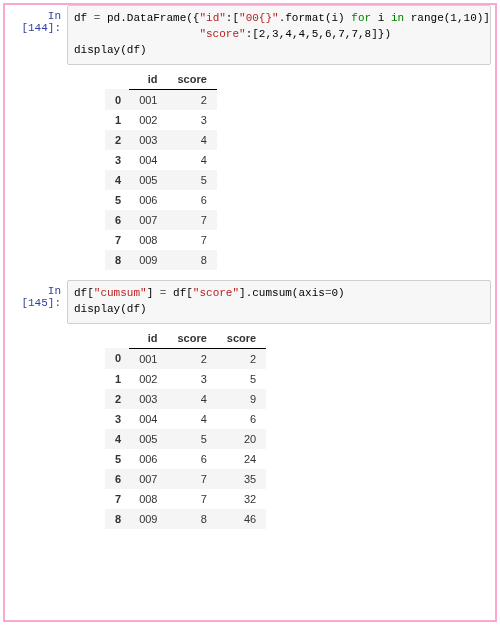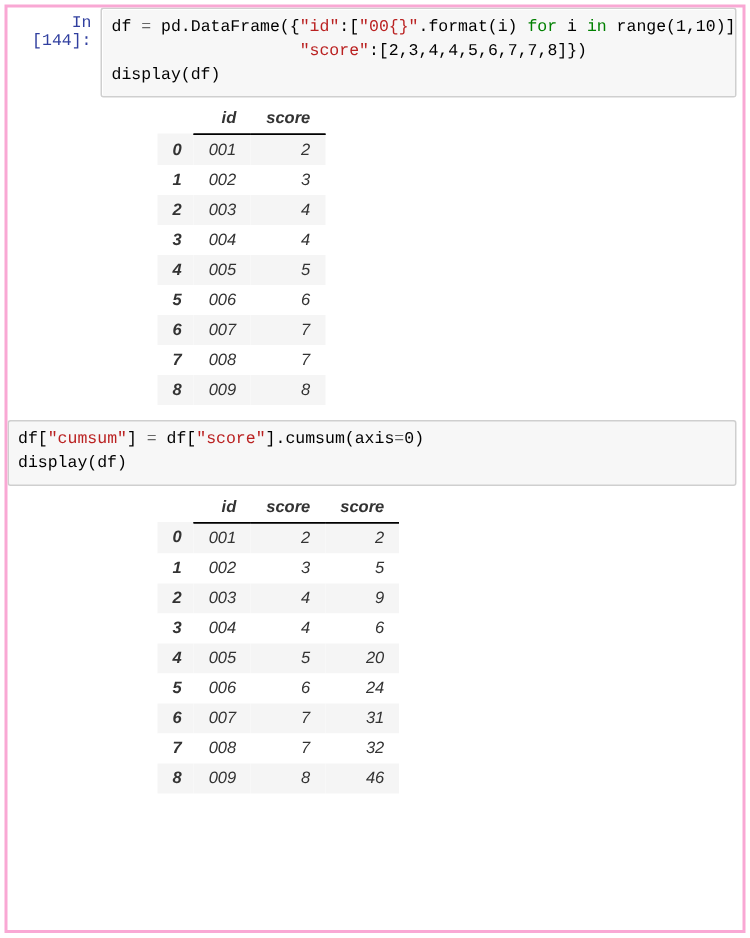--- a/index.html
+++ b/index.html
@@ -48,21 +48,20 @@
     margin-right: 4px;
   }
   .tok-kw { color: #008000; font-weight: normal; }
   .tok-str { color: #BA2121; }
   .tok-num { color: #000; }
   .tok-op { color: #666; }
   .output {
     margin-left: 100px;
     margin-top: 0;
     margin-bottom: 10px;
-    font-style: italic;
   }
   table.df {
     border-collapse: collapse;
     font-size: 11px;
     color: #333;
   }
   table.df th, table.df td {
     padding: 4px 10px;
     text-align: right;
   }
@@ -142,20 +141,21 @@
             </tr>
             <tr>
               <th>8</th>
               <td>009</td>
               <td>8</td>
             </tr>
           </tbody>
         </table>
       </div>
       <div class="cell">
+        <div class="prompt"><span>In</span> <span class="num">[145]:</span></div>
         <div class="input-area">df[<span class="tok-str">"cumsum"</span>] <span class="tok-op">=</span> df[<span class="tok-str">"score"</span>].cumsum(axis<span class="tok-op">=</span><span class="tok-num">0</span>)
 display(df)</div>
       </div>
       <div class="output">
         <table class="df">
           <thead>
             <tr>
               <th></th>
               <th>id</th>
               <th>score</th>
@@ -196,21 +196,21 @@
             <tr>
               <th>5</th>
               <td>006</td>
               <td>6</td>
               <td>24</td>
             </tr>
             <tr>
               <th>6</th>
               <td>007</td>
               <td>7</td>
-              <td>31</td>
+              <td>35</td>
             </tr>
             <tr>
               <th>7</th>
               <td>008</td>
               <td>7</td>
               <td>32</td>
             </tr>
             <tr>
               <th>8</th>
               <td>009</td>

